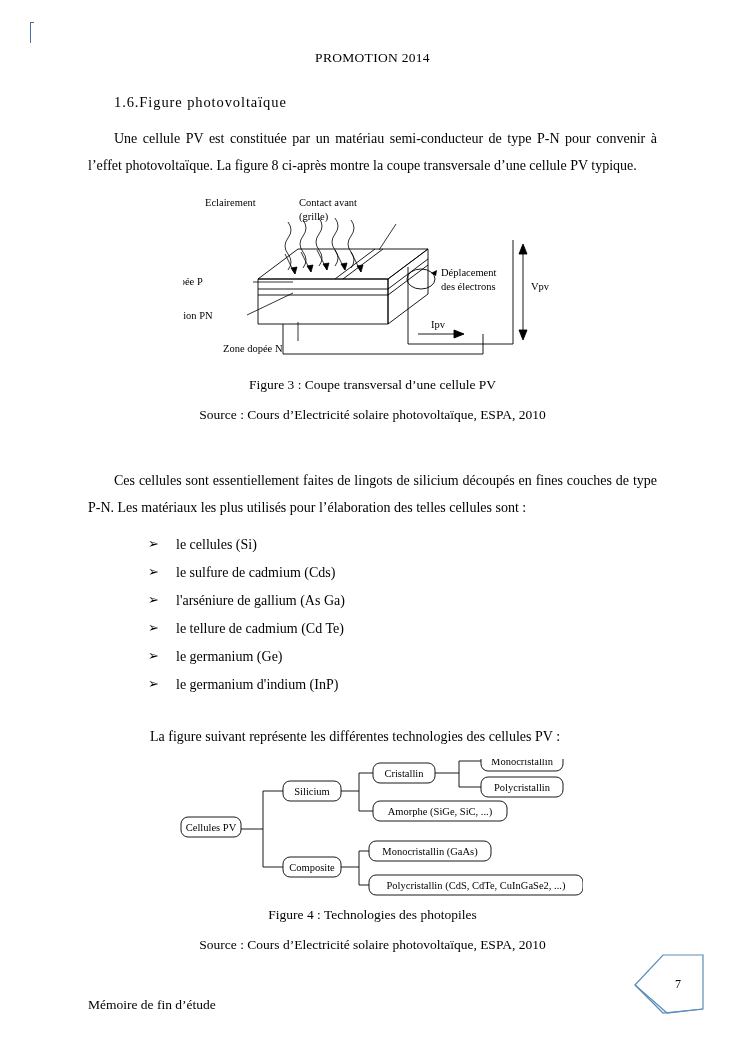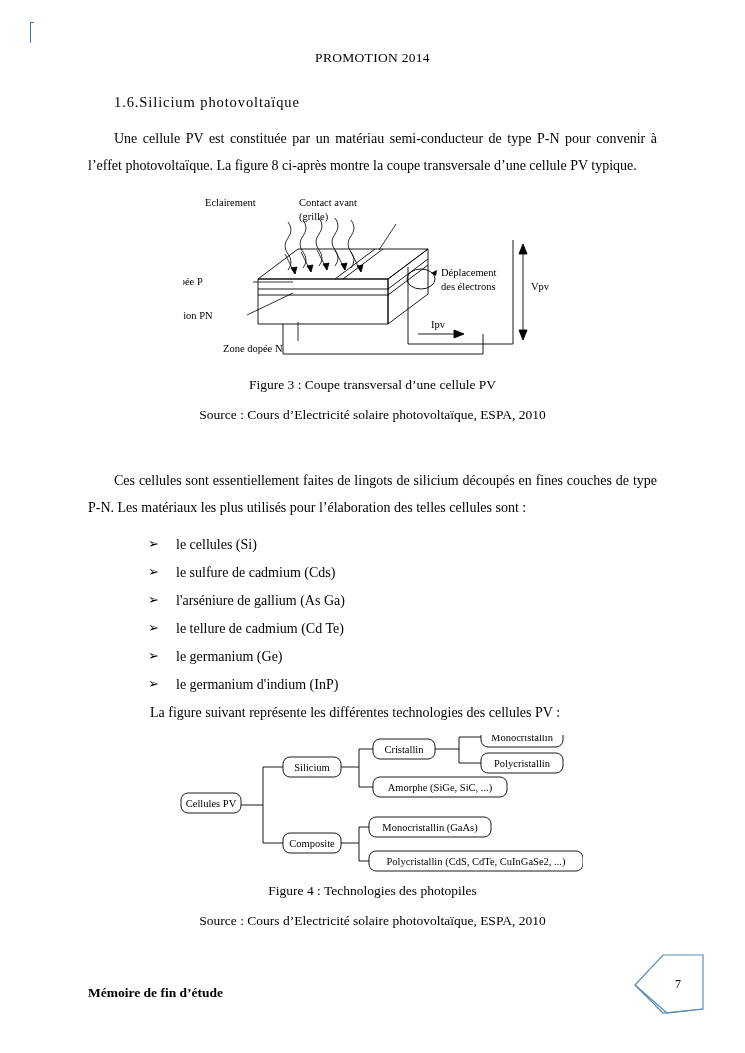--- a/index.html
+++ b/index.html
@@ -76,29 +76,29 @@
     padding-left: 28px;
   }
   ul.bullets li .marker {
     position: absolute;
     left: 0;
     top: 0;
     font-size: 13px;
   }
   .intro-line {
     font-size: 14px;
-    margin-top: 6px;
+    margin-top: 30px;
     margin-left: 62px;
   }
   .footer {
     position: absolute;
     left: 88px;
-    bottom: 52px;
+    bottom: 40px;
     font-size: 13.5px;
-    font-weight: bold;
+    font-weight: normal;
   }
   .page-num-badge {
     position: absolute;
     right: 40px;
     bottom: 38px;
     width: 72px;
     height: 62px;
   }
   .page-num-badge .num {
     position: absolute;
@@ -112,21 +112,21 @@
 </head>
 <body>
 
 <div class="page">
 
   <div class="top-rule"></div>
 
   <div class="header">PROMOTION 2014</div>
 
   <div class="section-title">
-    <span>1.6.</span><span>Silicium photovoltaïque</span>
+    <span>1.6.</span><span>Figure photovoltaïque</span>
   </div>
 
   <p class="body-text">Une cellule PV est constituée par un matériau semi-conducteur de type P-N pour convenir à l’effet photovoltaïque. La figure 8 ci-après montre la coupe transversale d’une cellule PV typique.</p>
 
   <div class="fig-wrap">
     <svg width="380" height="175" viewBox="0 0 380 175">
       <g stroke="#000" fill="none" stroke-width="0.9">
 
         <polygon points="75,85 205,85 245,55 115,55"></polygon>
 

